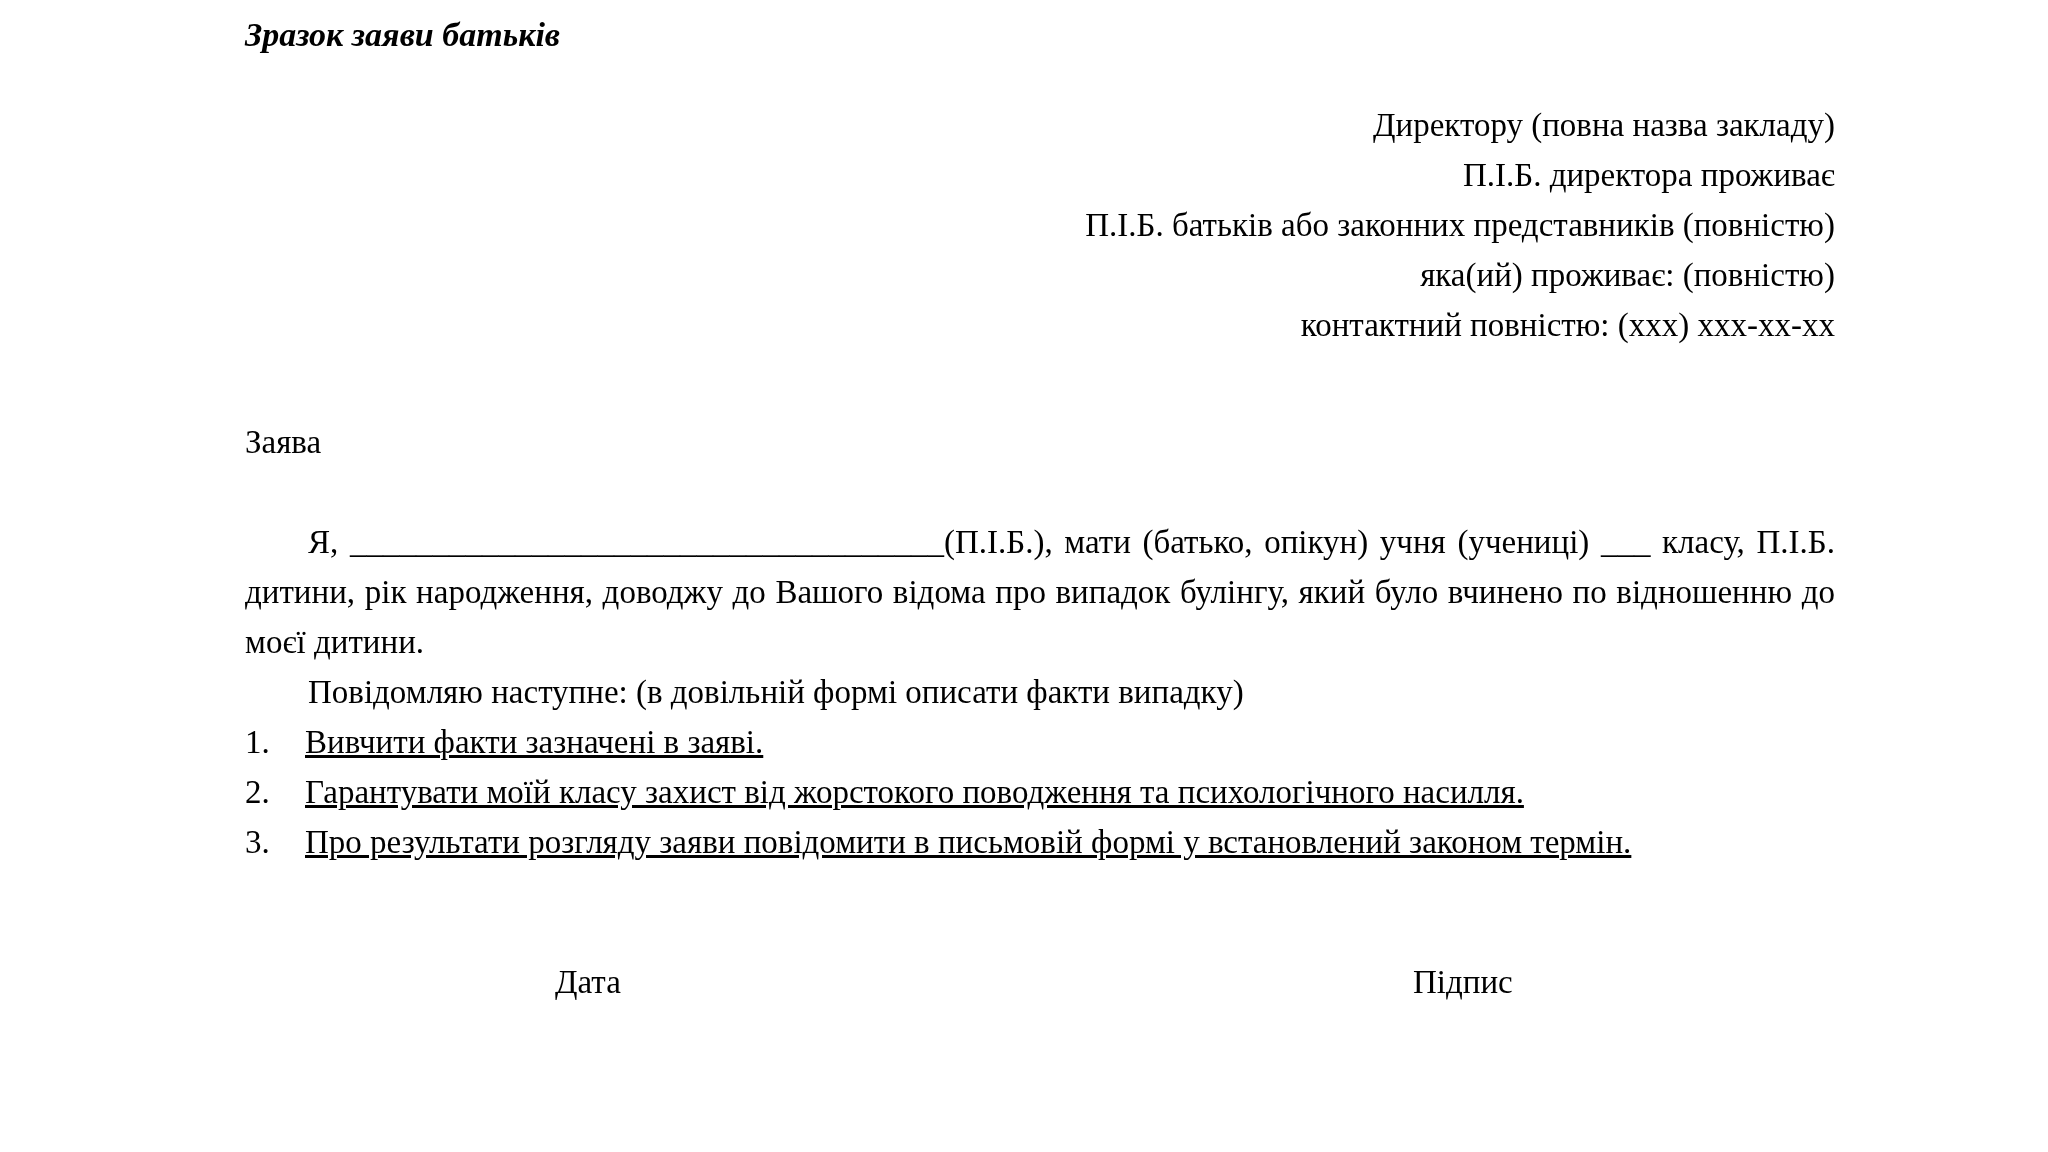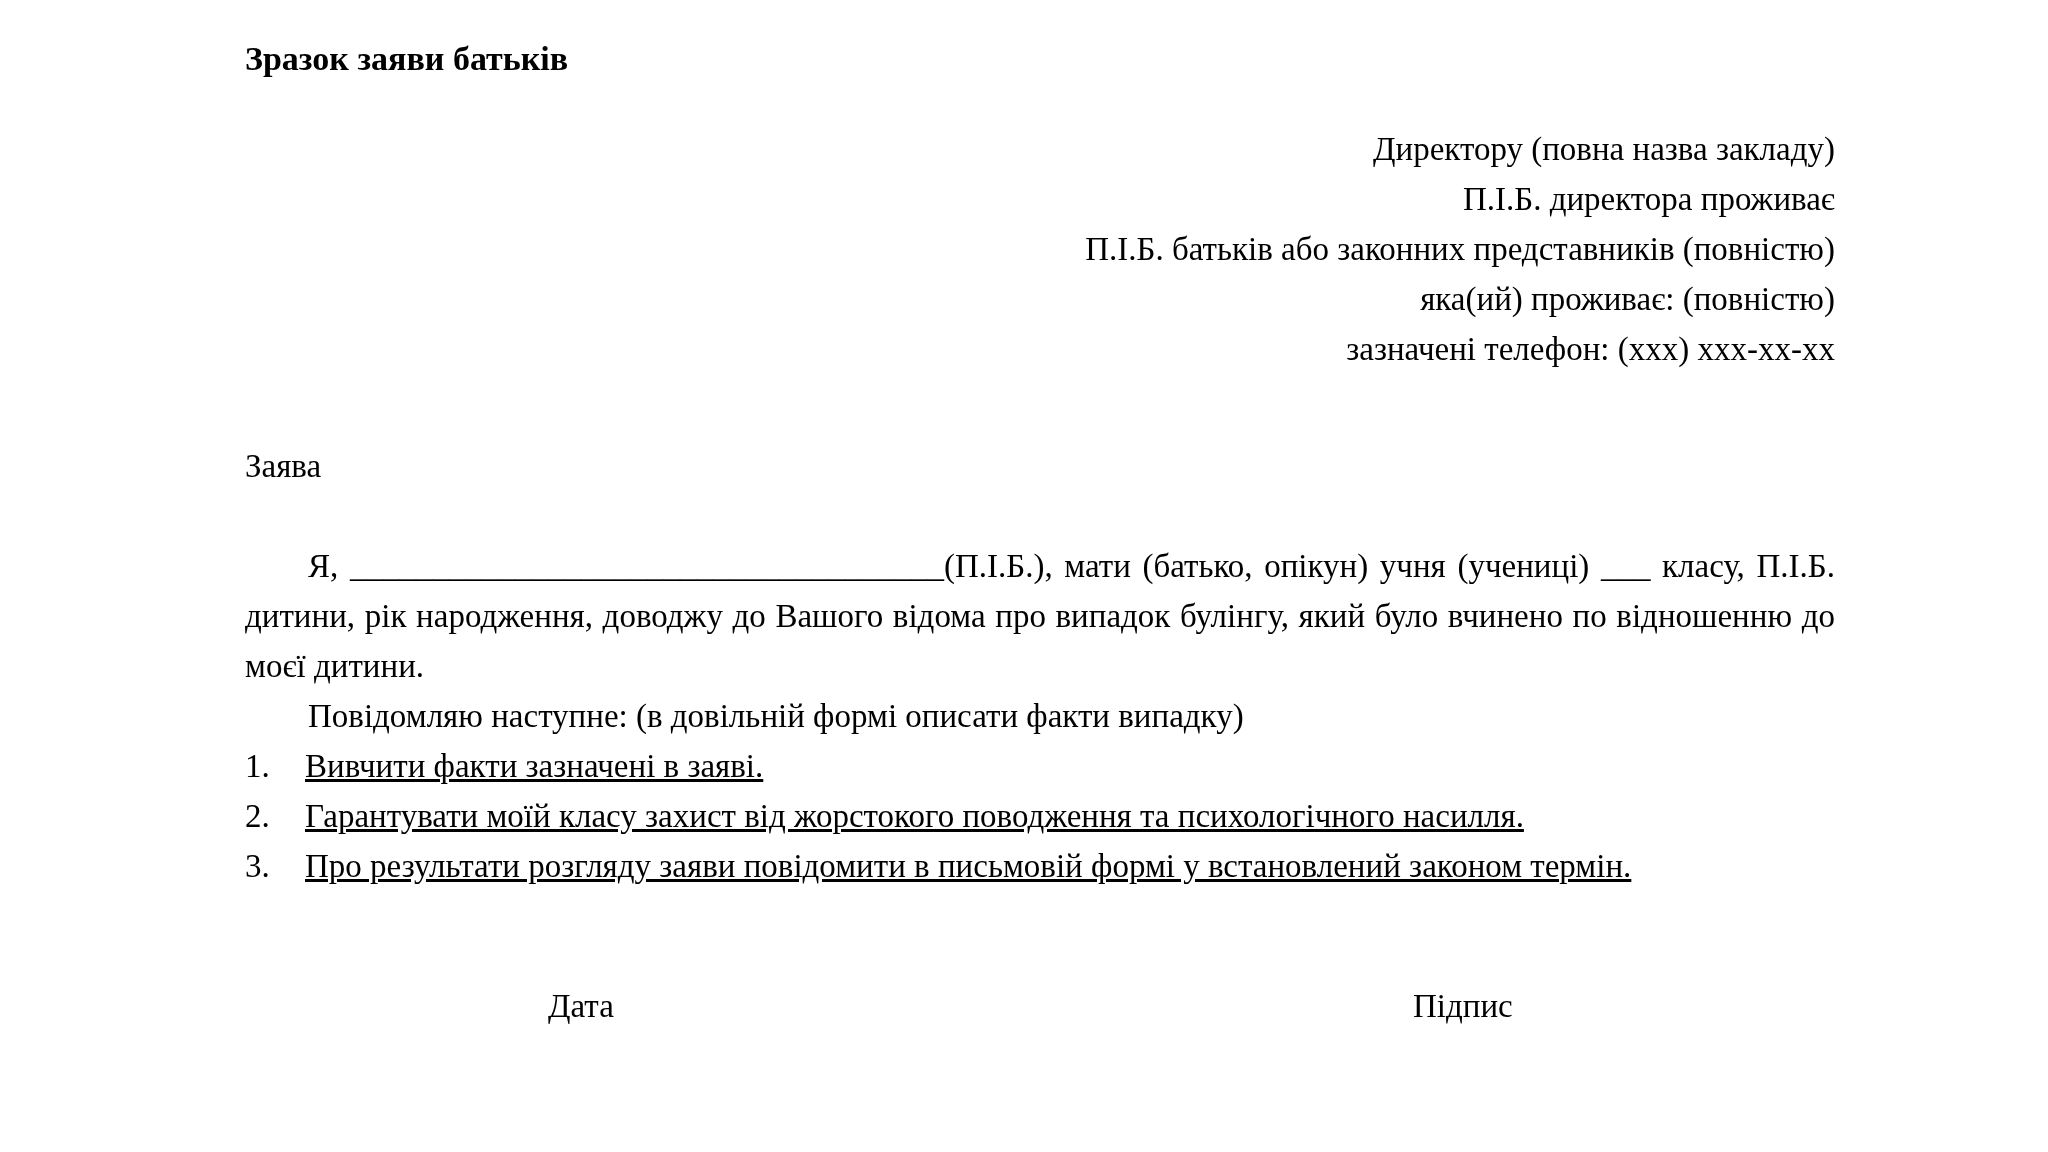--- a/index.html
+++ b/index.html
@@ -17,22 +17,22 @@
   }
   .page {
     position: relative;
     width: 2048px;
     height: 1152px;
     padding: 10px 213px 0 245px;
   }
   .title {
     font-size: 34px;
     font-weight: bold;
+    font-style: italic;
     line-height: 50px;
-    margin-top: 24px;
   }
   .addressee {
     margin-top: 40px;
     text-align: right;
   }
   .addr-line {
     line-height: 50px;
     text-align: right;
   }
   .heading {
@@ -68,40 +68,40 @@
     left: 0;
     top: 0;
   }
   .footer {
     position: relative;
     margin-top: 90px;
     height: 50px;
   }
   .footer .date {
     position: absolute;
-    left: 303px;
+    left: 310px;
   }
   .footer .sign {
     position: absolute;
     left: 1168px;
   }
 </style>
 </head>
 <body>
 
 <div class="page">
 
   <h1 class="title">Зразок заяви батьків</h1>
 
   <div class="addressee">
     <div class="addr-line">Директору (повна назва закладу)</div>
     <div class="addr-line">П.І.Б. директора проживає</div>
     <div class="addr-line">П.І.Б. батьків або законних представників (повністю)</div>
     <div class="addr-line">яка(ий) проживає: (повністю)</div>
-    <div class="addr-line">зазначені телефон: (xxx) xxx-xx-xx</div>
+    <div class="addr-line">контактний повністю: (xxx) xxx-xx-xx</div>
   </div>
 
   <div class="heading">Заява</div>
 
   <p class="para indent first">Я, ____________________________________(П.І.Б.), мати (батько, опікун) учня (учениці) ___ класу, П.І.Б. дитини, рік народження, доводжу до Вашого відома про випадок булінгу, який було вчинено по відношенню до моєї дитини.</p>
 
   <p class="para indent">Повідомляю наступне: (в довільній формі описати факти випадку)</p>
 
 
   <ol class="requests">

